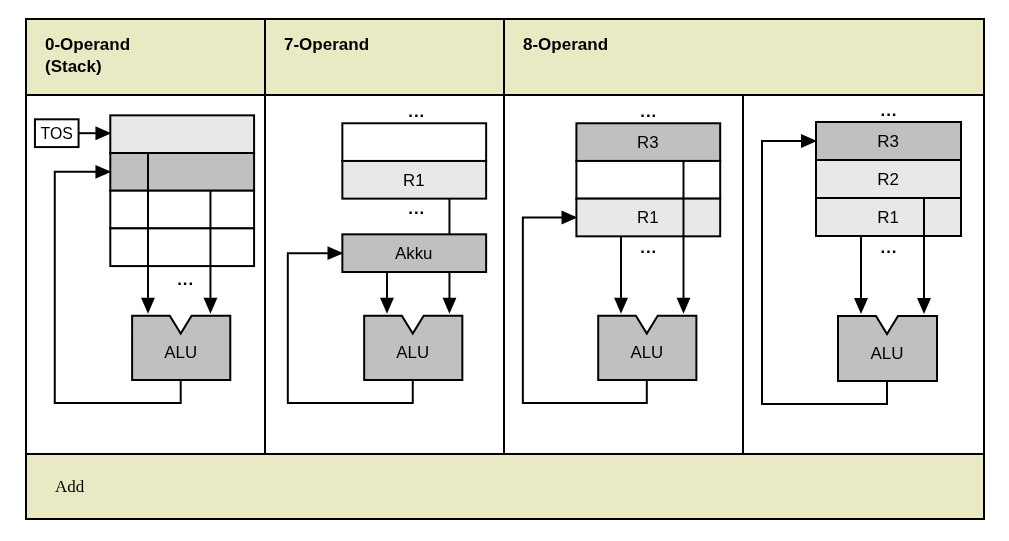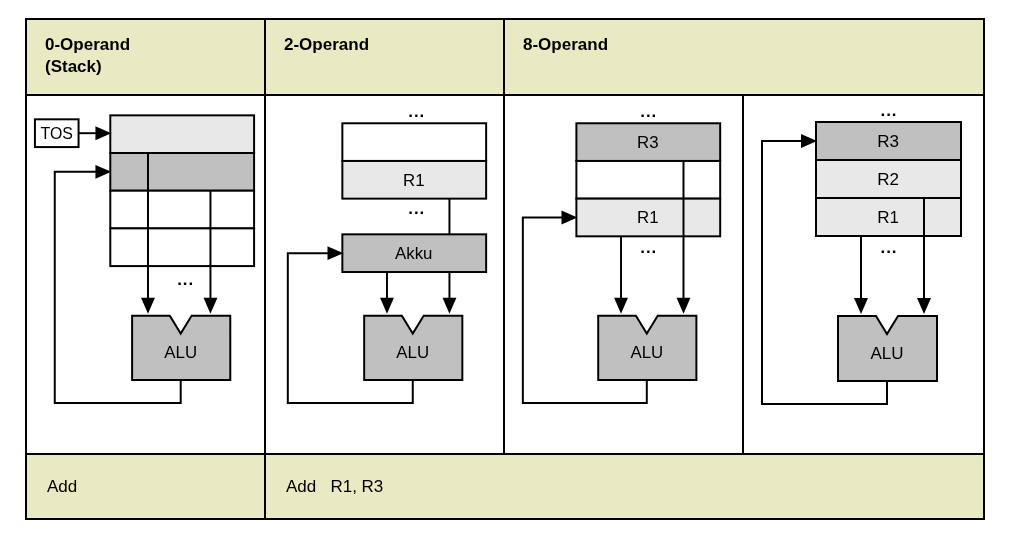--- a/index.html
+++ b/index.html
@@ -56,27 +56,28 @@
 
   .hdr-text {
     padding: 14px 0 0 18px;
     font-size: 17px;
     font-weight: bold;
     color: #000000;
     line-height: 1.32;
     white-space: pre-line;
   }
   .instr-text {
-    padding-left: 20px;
+    padding-left: 28px;
     font-size: 17px;
     color: #000000;
     height: 100%;
     display: flex;
     align-items: center;
     white-space: pre;
+    font-family: Liberation Serif, serif;
   }
   .diagram {
     display: block;
     width: 100%;
     height: 100%;
   }
   .dots {
     font-size: 17px;
     font-weight: bold;
     letter-spacing: 1px;
@@ -87,21 +88,21 @@
 
 <div id="page">
 
 <div class="table">
 
   <div class="row row-header">
     <div class="cell">
       <div class="hdr-text"><span>0-Operand</span><br><span>(Stack)</span></div>
     </div>
     <div class="cell">
-      <div class="hdr-text"><span>2-Operand</span></div>
+      <div class="hdr-text"><span>7-Operand</span></div>
     </div>
     <div class="cell">
       <div class="hdr-text"><span>8-Operand</span></div>
     </div>
   </div>
 
   <div class="row row-body">
 
     <div class="cell">
       <svg class="diagram" viewBox="0 0 239 357" preserveAspectRatio="xMidYMid meet">
@@ -216,19 +217,16 @@
         <polygon points="73,45 57,38 57,52" fill="#000"></polygon>
       </svg>
     </div>
 
   </div>
 
   <div class="row row-instr">
     <div class="cell">
       <div class="instr-text">Add</div>
     </div>
-    <div class="cell">
-      <div class="instr-text">Add   R1, R3</div>
-    </div>
   </div>
 
 </div>
 </div>
 
 </body></html>

